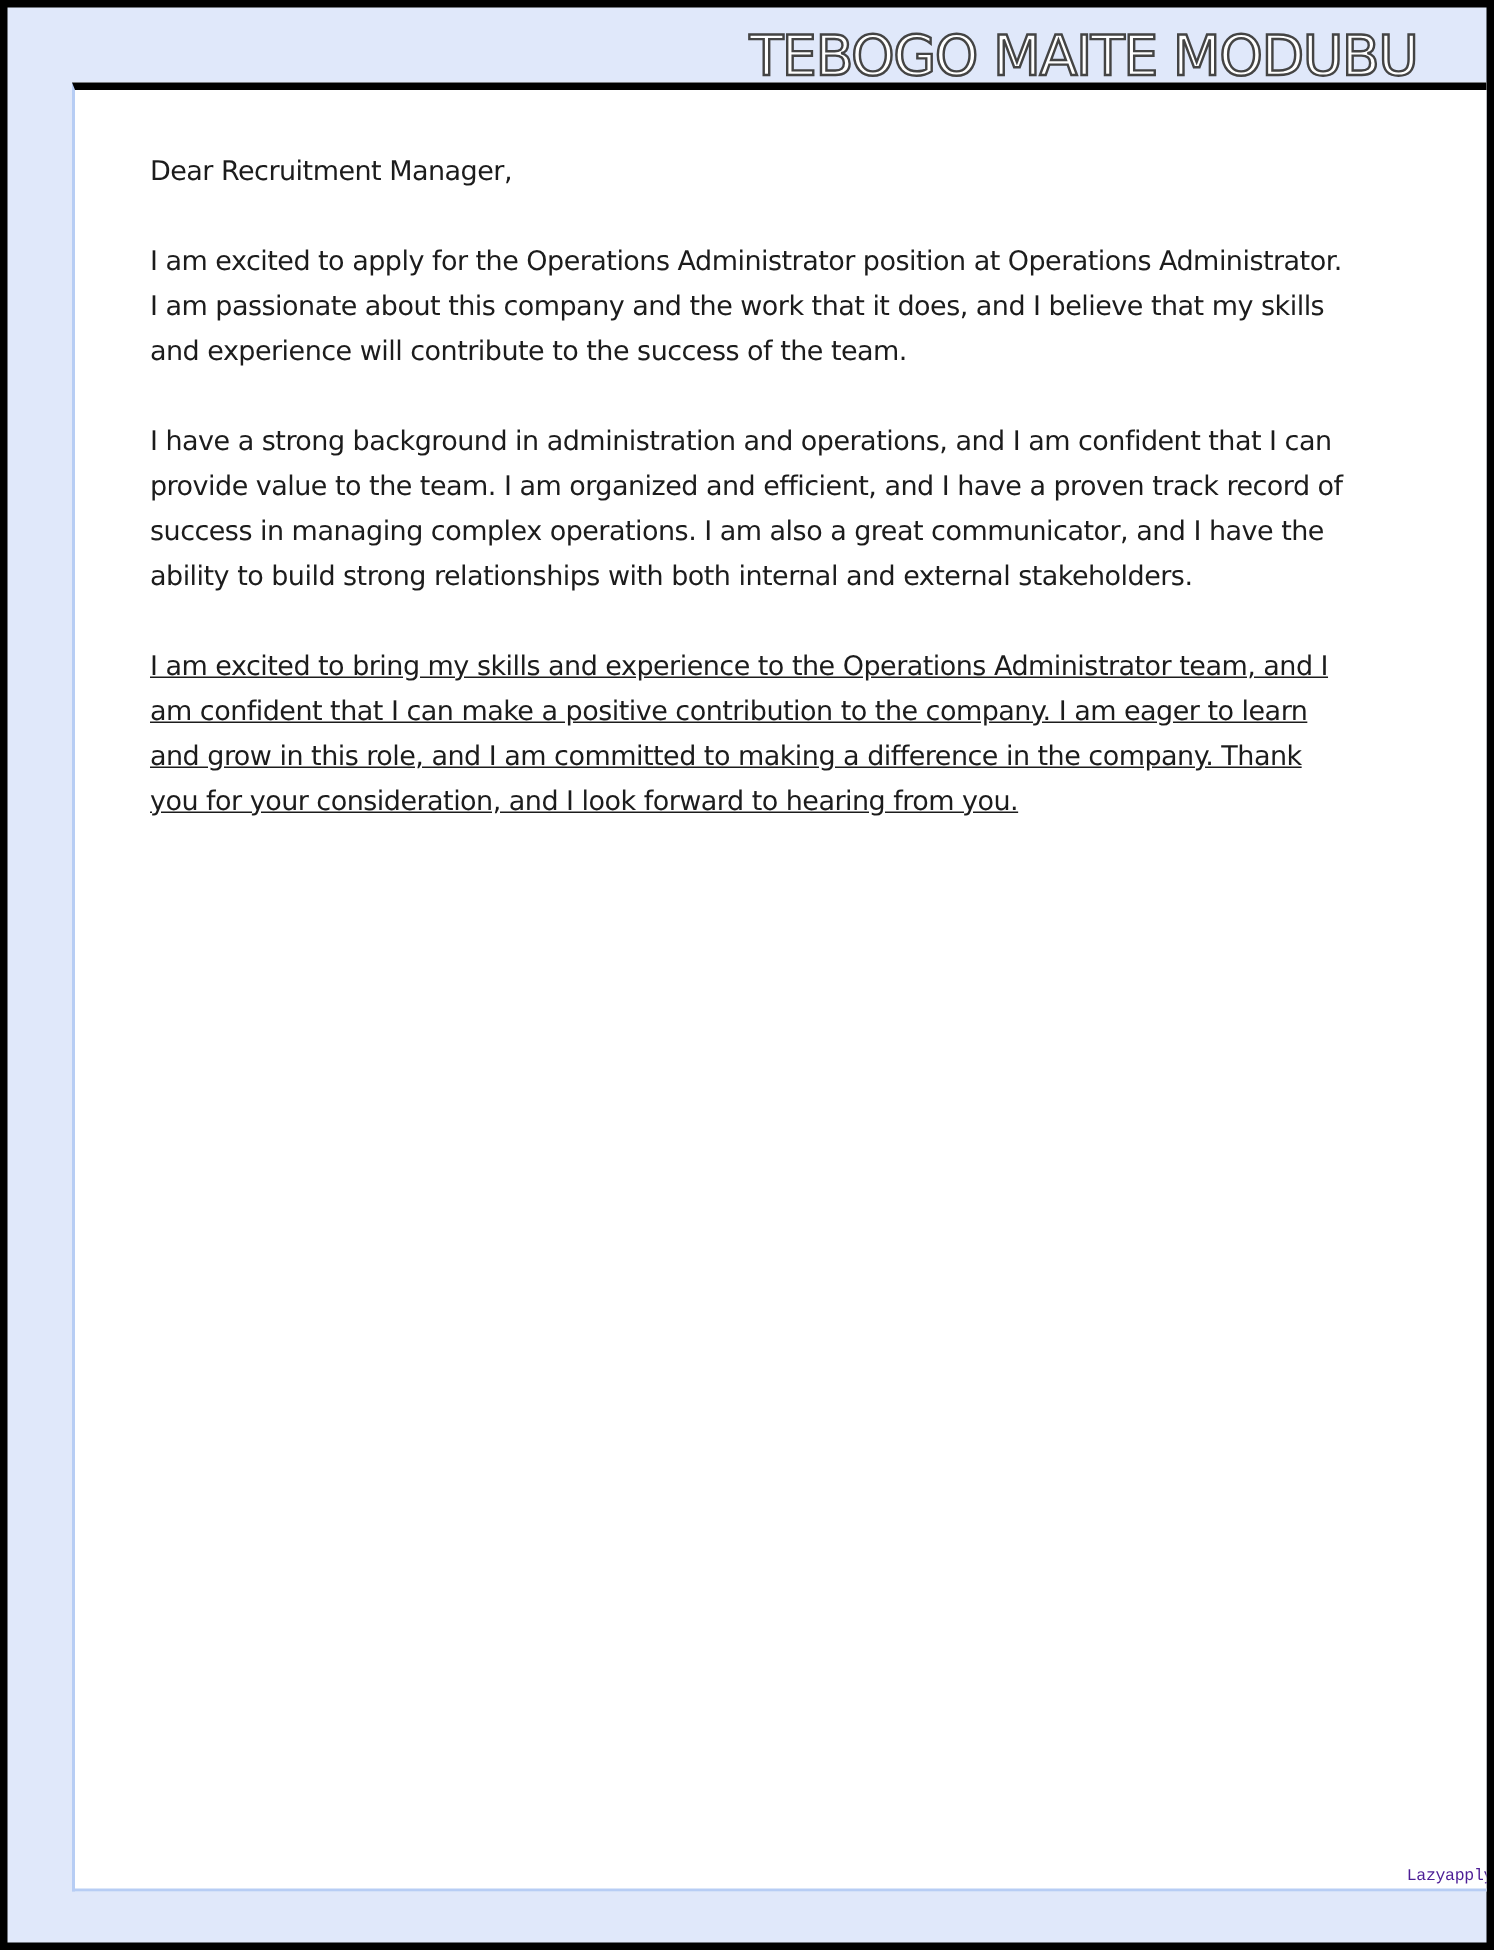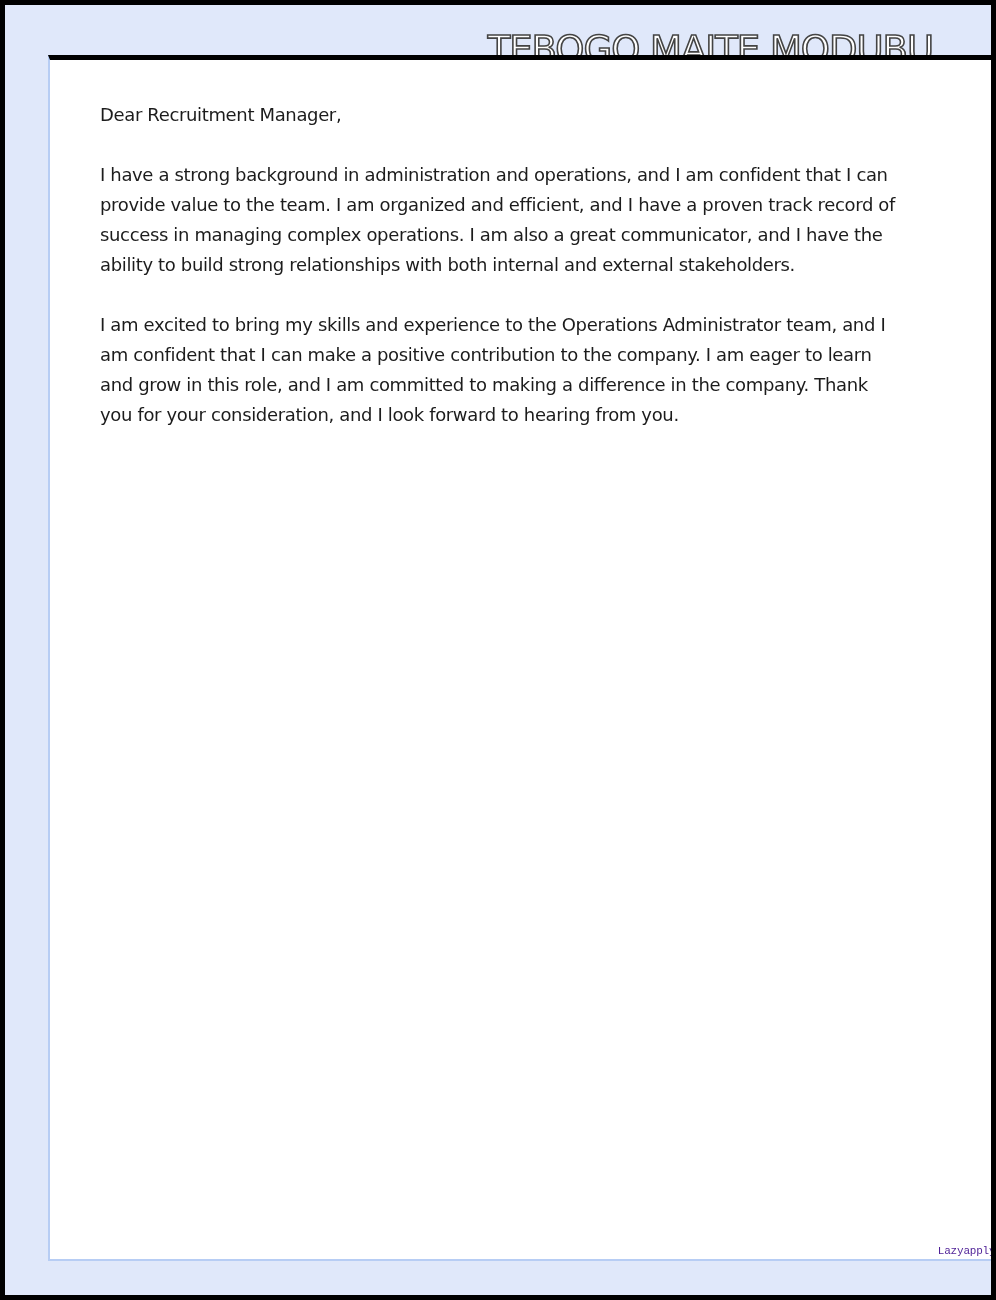--- a/index.html
+++ b/index.html
@@ -20,21 +20,21 @@
       position: absolute;
       right: 46px;
       top: 10px;
       font-family: "DejaVu Sans", sans-serif;
       font-size: 37px;
       line-height: 46px;
       letter-spacing: -1px;
       color: #ffffff;
       -webkit-text-stroke: 1.6px #444;
       white-space: nowrap;
-      margin: 12px;
+      margin: 0;
       font-weight: normal;
     }
     .paper {
       position: absolute;
       left: 43px;
       top: 50px;
       width: 984px;
       height: 1206px;
       box-sizing: border-box;
       background: #ffffff;
@@ -52,20 +52,21 @@
       font-size: 18px;
       line-height: 30px;
       color: #1c1c1c;
       letter-spacing: -0.35px;
     }
     .letter p {
       margin: 0 0 30px 0;
     }
     .letter p.last {
       margin-bottom: 10px;
+      text-decoration: underline;
     }
     .date {
       color: #1f86e0;
       font-size: 18px;
       line-height: 30px;
     }
     .footer-brand {
       position: absolute;
       right: 9px;
       bottom: 2px;
@@ -76,17 +77,18 @@
     }
   </style>
 </head>
 <body>
 
 <h1 class="name-header">TEBOGO MAITE MODUBU</h1>
 
 <div class="paper">
   <div class="letter">
     <p>Dear Recruitment Manager,</p>
+    <p>I am excited to apply for the Operations Administrator position at Operations Administrator. I am passionate about this company and the work that it does, and I believe that my skills and experience will contribute to the success of the team.</p>
     <p>I have a strong background in administration and operations, and I am confident that I can provide value to the team. I am organized and efficient, and I have a proven track record of success in managing complex operations. I am also a great communicator, and I have the ability to build strong relationships with both internal and external stakeholders.</p>
     <p class="last">I am excited to bring my skills and experience to the Operations Administrator team, and I am confident that I can make a positive contribution to the company. I am eager to learn and grow in this role, and I am committed to making a difference in the company. Thank you for your consideration, and I look forward to hearing from you.</p>
   </div>
   <div class="footer-brand">Lazyapply.com</div>
 </div>
 
 </body></html>

